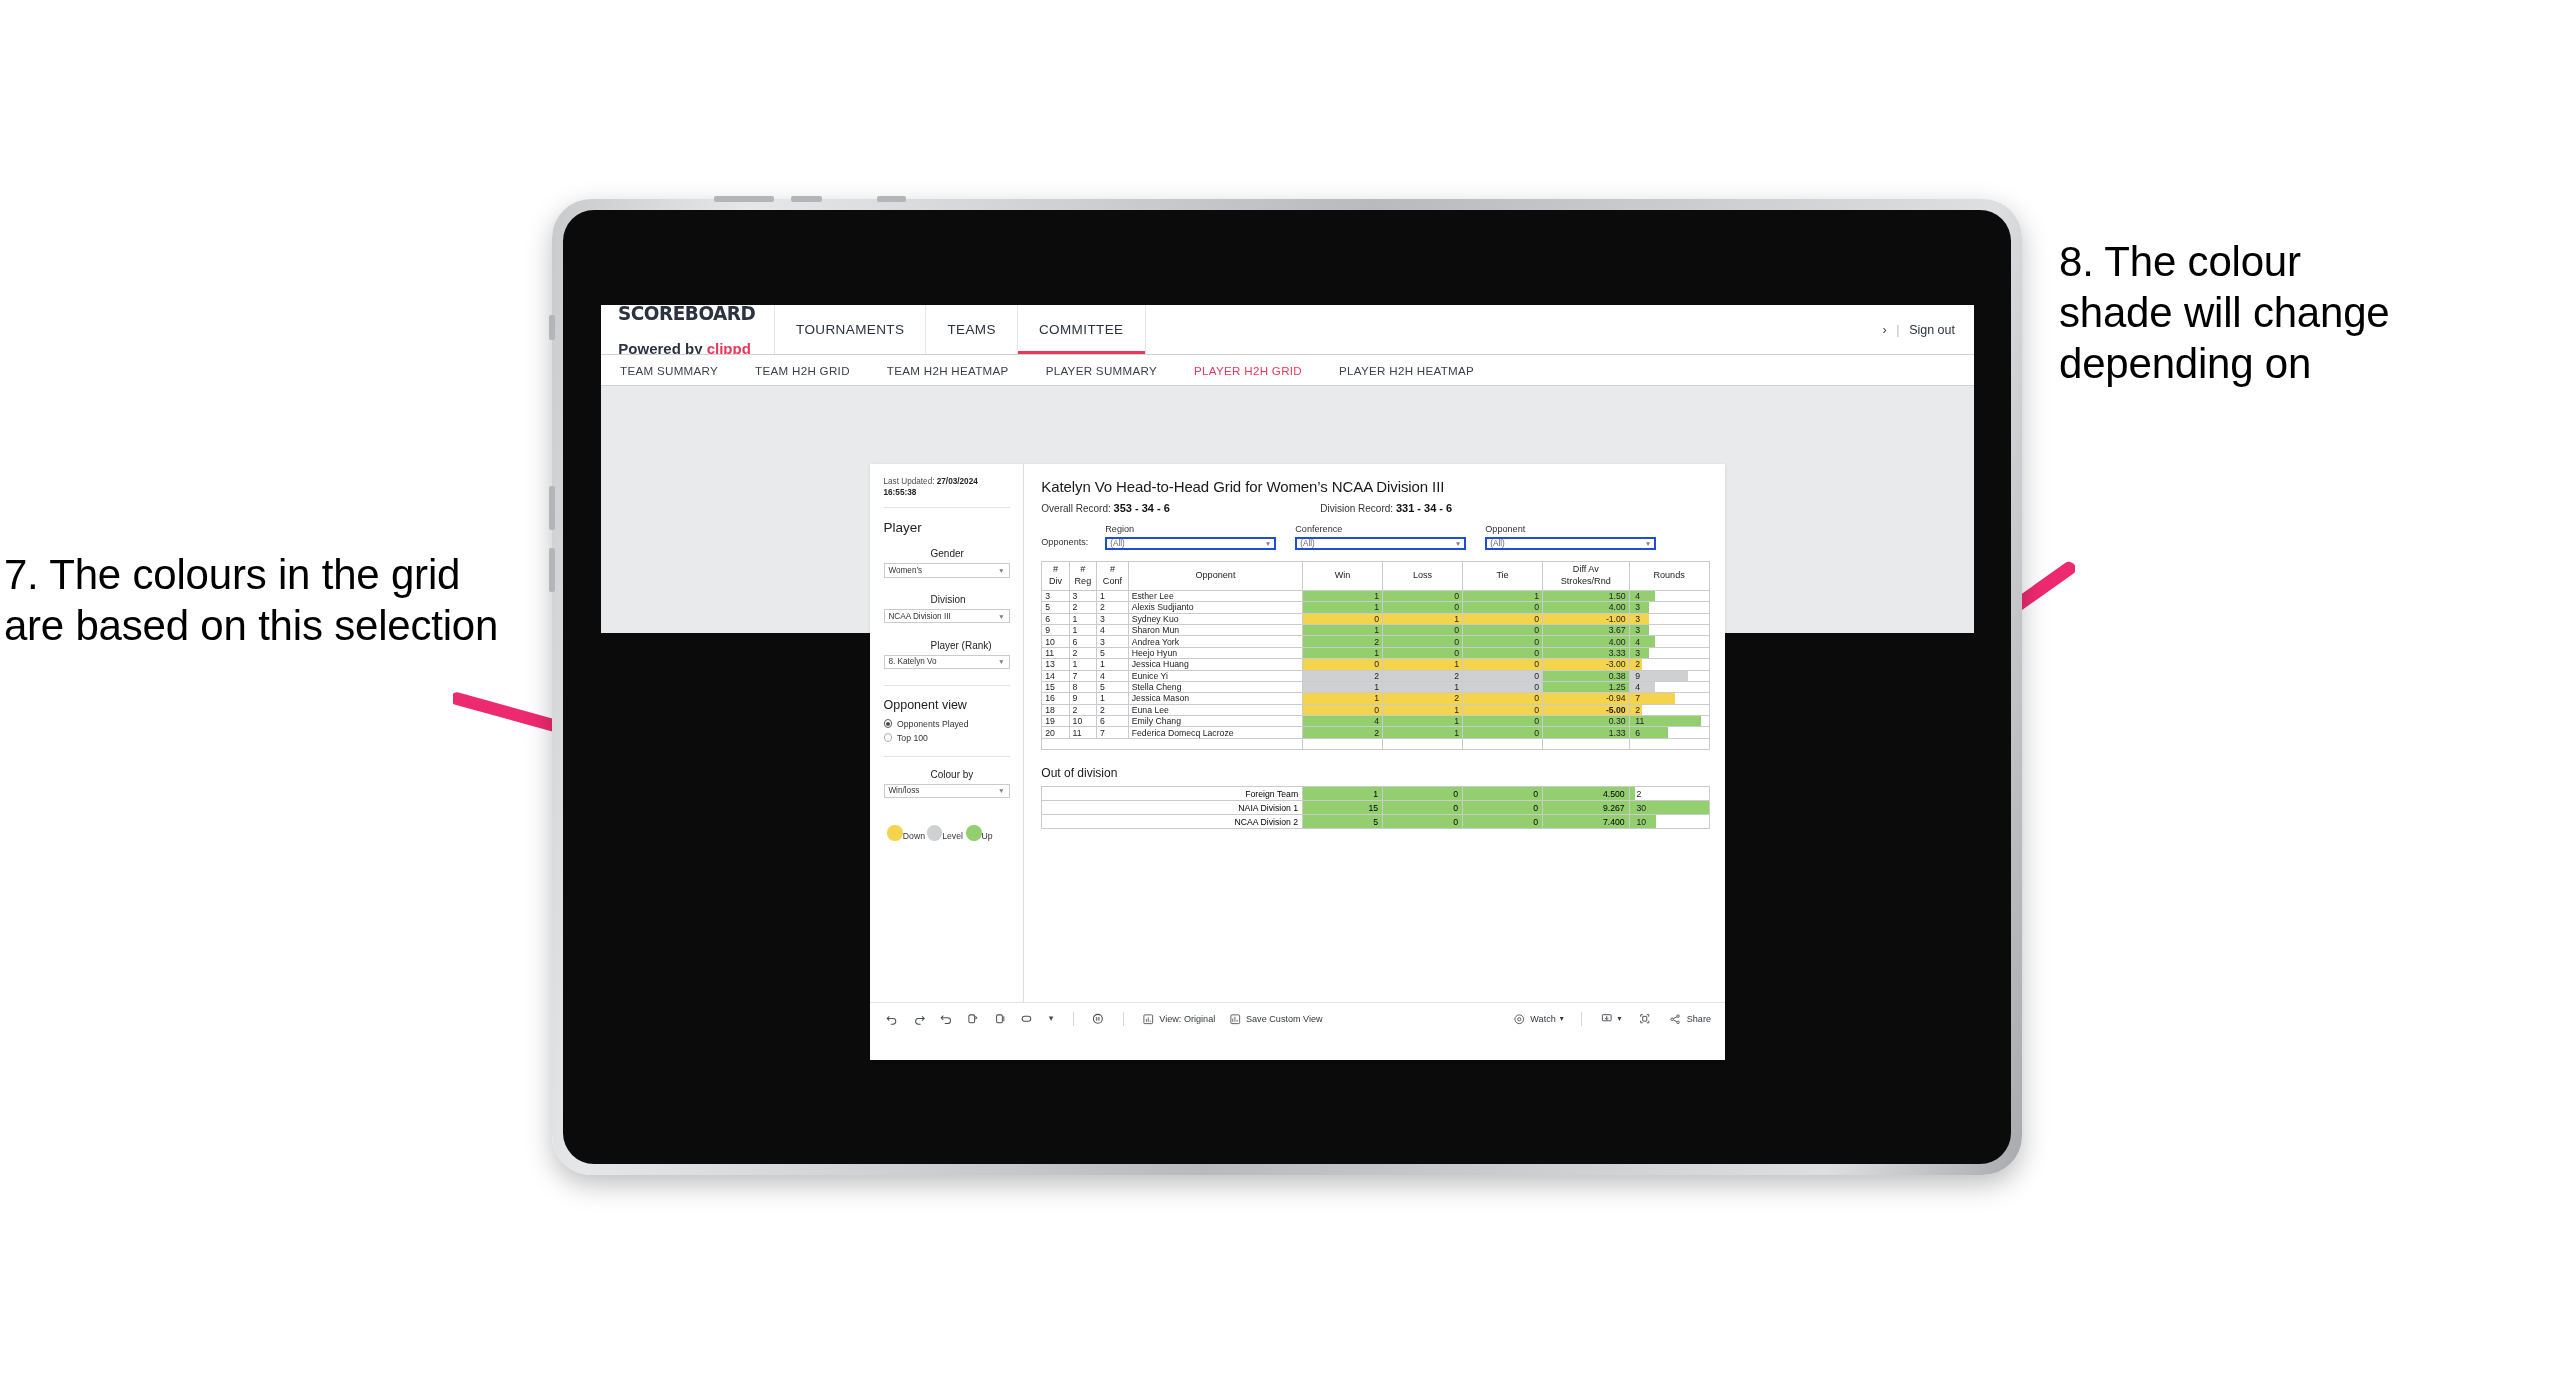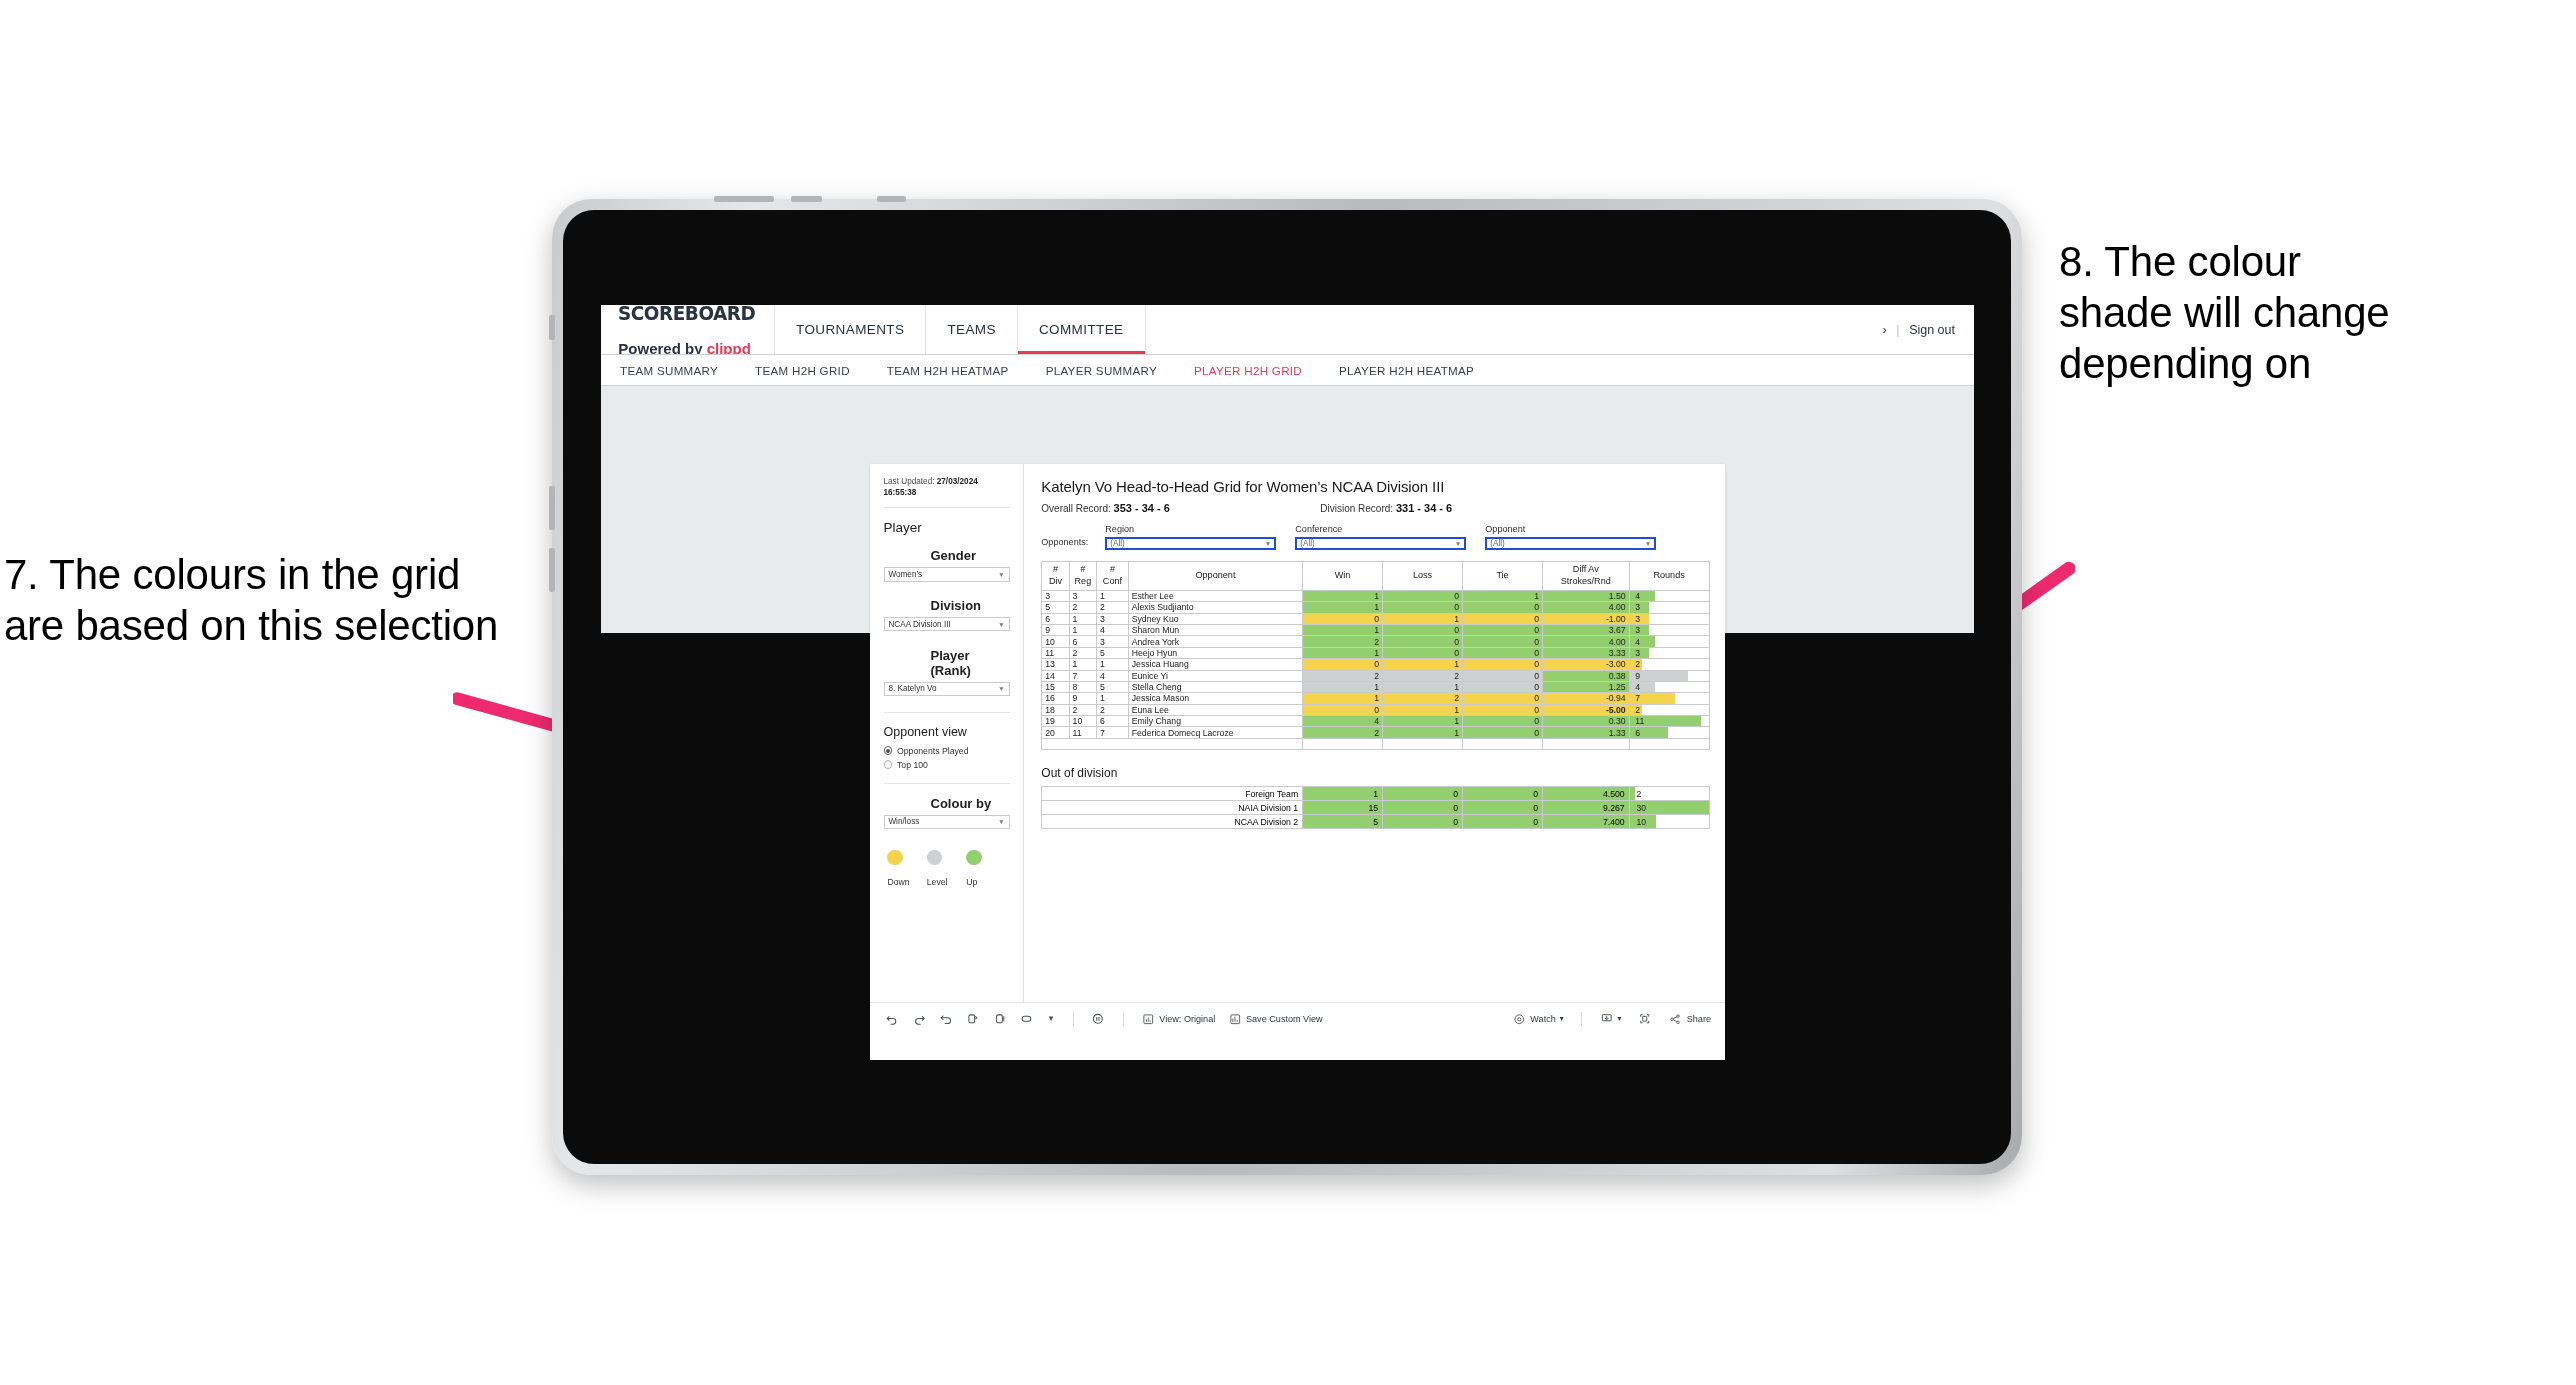--- a/index.html
+++ b/index.html
@@ -124,38 +124,38 @@
     width: 154px; height: 100%;
     border-right: 1px solid #dcdee0;
     padding: 11.6px 13.5px 0 13.5px;
     font-size: 8.7px; color: #333;
     position: relative;
   }
   .lastupd { font-size: 8.2px; color:#4a4a4a; line-height: 1.35; }
   .lastupd b { font-weight: bold; color:#222; }
   .sb-rule { height:1px; background:#e2e3e5; margin: 9.6px 0 11.6px 0; }
   .sb-head { font-size: 13.5px; color:#222; margin-bottom: 13.5px; font-weight: normal; }
-  .sb-label { font-size: 13px; font-weight: bold; color:#222; margin-bottom: 3.9px; padding-left: 47px; }
+  .sb-label { font-size: 10px; font-weight: normal; color:#222; margin-bottom: 3.9px; padding-left: 47px; }
   .sb-select {
     height: 14.4px; border: 1px solid #c9cbce; background: #fff;
     display: flex; align-items: center; justify-content: space-between;
     padding: 0 3.9px; font-size: 8.2px; color: #333; margin-bottom: 16.4px;
   }
   .sb-select .caret { font-size: 6.7px; color:#7d7f83; }
   .sb-sub { font-size: 12.5px; color:#222; margin-bottom: 6.7px; }
   .radio-row { display:flex; align-items:center; gap:4.8px; margin-bottom: 3.9px; font-size:8.7px; color:#333; }
   .radio {
     width: 8.7px; height: 8.7px; border-radius: 50%;
     border: 1px solid #a9abae; background:#fff;
     display:flex; align-items:center; justify-content:center; flex:none;
   }
   .radio.sel { border-color:#5a5c60; }
   .radio.sel::after { content:""; width:3.9px; height:3.9px; border-radius:50%; background:#4a4c50; }
   .legend { display:flex; gap: 0; margin-top: 21px; padding: 0 3.9px; }
-  .legend-col { width: 33.33%; display:flex; flex-direction:column; align-items:flex-start; }
+  .legend-col { width: 33.33%; display:flex; flex-direction:row; align-items:flex-end; }
   .dot { width: 15.4px; height: 15.4px; border-radius: 50%; }
   .legend-lbl { font-size: 8.7px; color:#333; margin-top: 11.6px; }
 
   
   #mainpanel { flex: 1; padding: 13.5px 15.4px 0 17.3px; position: relative; }
   .viz-title { font-size: 15px; color:#1a1a1a; letter-spacing:-0.1px; }
   .records { display:flex; margin-top: 7.7px; font-size: 10px; color:#333; }
   .rec1 { width: 279px; }
   .records b { font-weight: bold; font-size: 11px; color:#111; }
 

